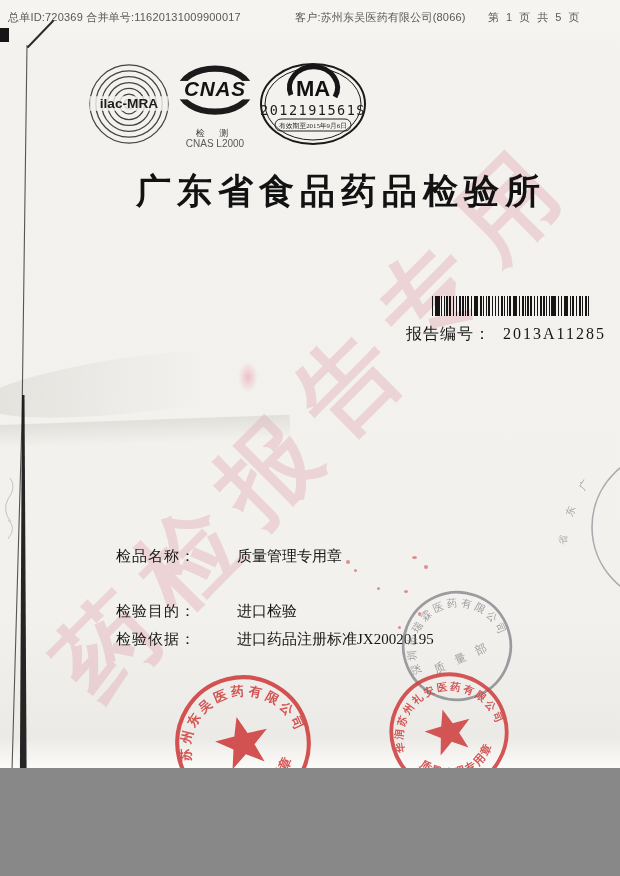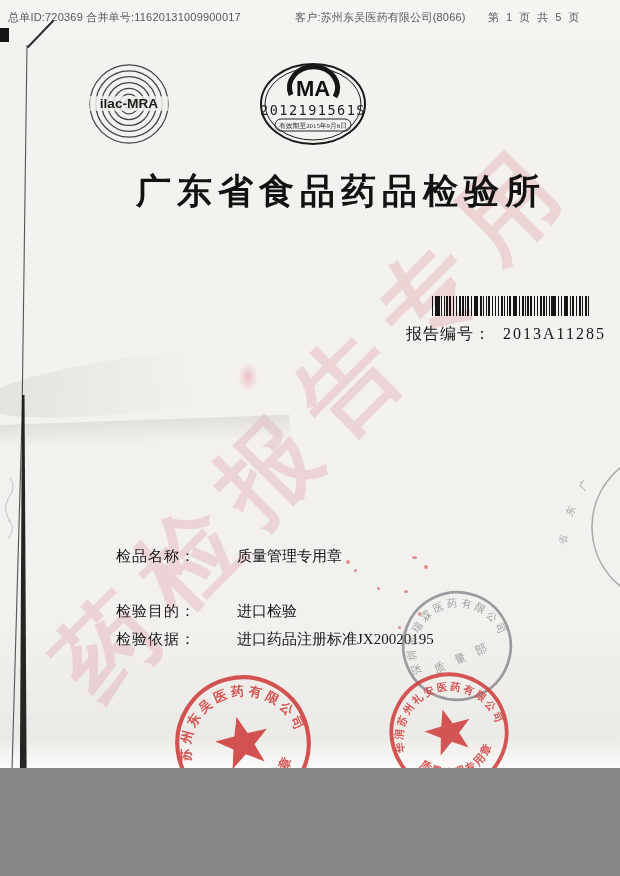--- a/index.html
+++ b/index.html
@@ -77,20 +77,29 @@
         <circle cx="42" cy="44" r="28"></circle>
       <circle cx="42" cy="44" r="22"></circle>
         <circle cx="42" cy="44" r="16"></circle>
         <circle cx="42" cy="44" r="10"></circle>
       <circle cx="42" cy="44" r="5"></circle>
     </g>
     <rect x="2" y="36" width="80" height="15" fill="#f3f2ee" opacity=".82"></rect>
     <text x="42" y="48" text-anchor="middle" font-size="14" font-weight="bold" font-family="Liberation Sans,sans-serif" fill="#1d1d1d">ilac-MRA</text>
   </svg>
 
+  <div class="logo" style="left:176px;top:64px;width:78px;text-align:center">
+    <svg width="78" height="60" viewBox="0 0 100 78">
+      <ellipse cx="50" cy="34" rx="45" ry="28" fill="none" stroke="#1b1b1b" stroke-width="8"></ellipse>
+      <rect x="0" y="22" width="100" height="24" fill="#f3f2ee"></rect>
+      <text x="50" y="42" text-anchor="middle" font-size="27" font-weight="bold" font-style="italic" font-family="Liberation Sans,sans-serif" fill="#141414" letter-spacing="1">CNAS</text>
+    </svg>
+    <div class="cnas-sub" style="font-size:9px;letter-spacing:6px;color:#3f3f3f">检 测</div>
+    <div class="cnas-sub" style="font-size:10px;color:#5a5a5a">CNAS L2000</div>
+  </div>
 
   <svg class="logo" style="left:258px;top:62px" width="110" height="84" viewBox="0 0 110 84">
     <ellipse cx="55" cy="42" rx="52" ry="40" fill="none" stroke="#1a1a1a" stroke-width="2"></ellipse>
     <ellipse cx="55" cy="42" rx="48" ry="36" fill="none" stroke="#1a1a1a" stroke-width="1"></ellipse>
     <path d="M33,33 a24,21 0 1 1 44,2" fill="none" stroke="#161616" stroke-width="5"></path>
     <text x="55" y="34" text-anchor="middle" font-size="22" font-weight="bold" font-family="Liberation Sans,sans-serif" fill="#111">MA</text>
     <text x="55" y="53" text-anchor="middle" font-size="13.5" letter-spacing="1.5" font-family="DejaVu Sans Mono,monospace" fill="#1d1d1d">2012191561S</text>
     <rect x="17" y="57" width="76" height="12" rx="6" fill="none" stroke="#222" stroke-width="1"></rect>
     <text x="55" y="65.5" text-anchor="middle" font-size="6.8" fill="#1d1d1d">有效期至2015年9月6日</text>
   </svg>

